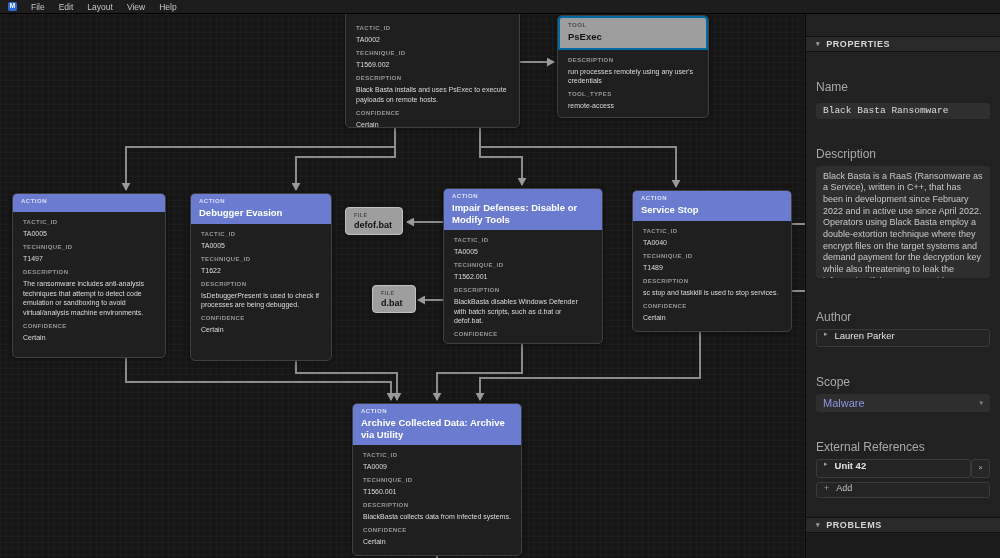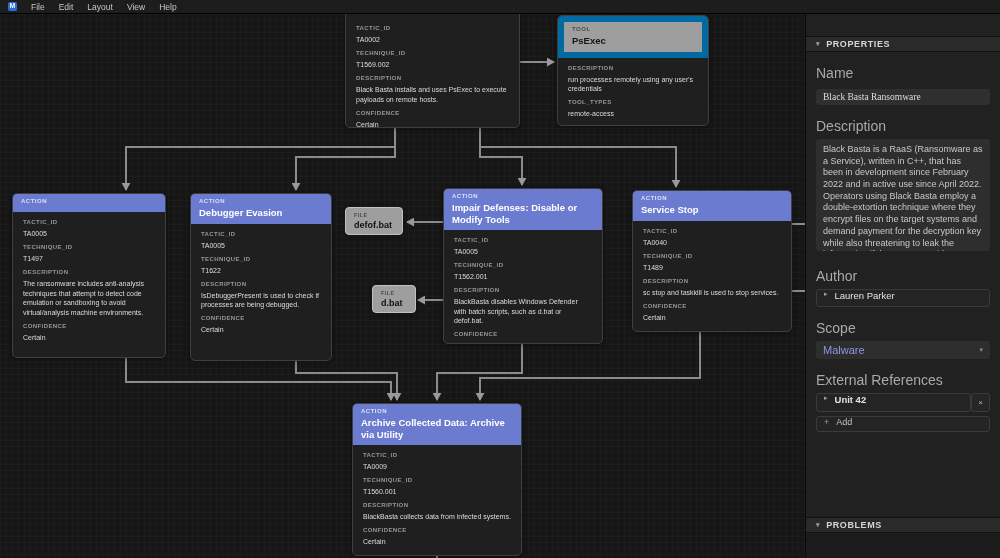--- a/index.html
+++ b/index.html
@@ -37,21 +37,21 @@
   }
   .edges{ position:absolute; top:0; left:0; }
   .edge{ stroke:#8b8b8b; stroke-width:2; fill:none; }
 
   .node{
     position:absolute; background:#1f1f1f; border:1px solid #3f3f3f;
     border-radius:5px; overflow:hidden; box-shadow:0 1px 5px rgba(0,0,0,.45);
   }
   .n-head{ padding:4px 8px 5px; }
   .action > .n-head{ background:#6b7cd0; }
-  .tool > .n-head{ background:#9e9e9e; border:6px solid #0369a1; border-radius:4px 4px 0 0; }
+  .tool > .n-head{ background:#9e9e9e; border:2px solid #0369a1; border-radius:4px 4px 0 0; }
   .n-type{ font-size:6px; font-weight:bold; letter-spacing:.5px; color:rgba(255,255,255,.75); line-height:7px; margin-bottom:2px; }
   .tool .n-type{ color:rgba(0,0,0,.55); }
   .n-title{ font-size:9.5px; font-weight:bold; color:#fff; line-height:11.5px; }
   .tool .n-title{ color:#141414; }
   .n-body{ padding:7px 10px 6px; }
   .headless > .n-body{ padding-top:24px; }
   .nf{ margin-bottom:5.5px; }
   .nf:last-child{ margin-bottom:0; }
   .nf-label{ font-size:6px; font-weight:bold; letter-spacing:.4px; color:#979797; line-height:7px; margin-bottom:3px; }
   .nf-value{ font-size:7px; color:#dcdcdc; line-height:9.5px; }
@@ -73,24 +73,24 @@
     background:#2a2a2a; border-top:1px solid #101010; border-bottom:1px solid #101010;
     display:flex; align-items:center; padding:0 10px;
     font-size:9px; font-weight:bold; letter-spacing:.6px; color:#d6d6d6;
     cursor:default;
   }
   .sec-head .tri{ font-size:7px; color:#9a9a9a; margin-right:6px; }
   .sec-head.problems{ position:absolute; top:503px; left:0; right:0; margin-top:0; }
   .problems-body{ position:absolute; top:520px; left:0; right:0; bottom:0; background:#1c1c1c; }
 
   .sec-body{ padding:0 10px; }
-  .flabel{ font-size:14px; color:#a9a9a9; margin-top:13px; margin-bottom:5px; }
+  .flabel{ font-size:12px; color:#a9a9a9; margin-top:28px; margin-bottom:5px; }
   .finput{
     width:100%; height:16px; background:#2f2f2f; border:none; border-radius:3px;
-    color:#dedede; font-size:9.5px; font-family:Liberation Serif, serif; padding:0 7px;
+    color:#dedede; font-size:9.5px; font-family:Liberation Mono, monospace; padding:0 7px;
     outline:none;
   }
   .ftext{
     width:100%; height:112px; background:#2e2e2e; border:none; border-radius:3px;
     color:#c8c8c8; font-size:9px; line-height:1.3; font-family:"Liberation Sans",sans-serif;
     padding:5px 7px; resize:none; outline:none; overflow:hidden;
   }
   .fbox{
     height:18px; background:#242424; border:1px solid #3a3a3a; border-radius:3px;
     display:flex; align-items:flex-start; padding:0 7px; color:#e3e3e3; font-size:9.5px;

